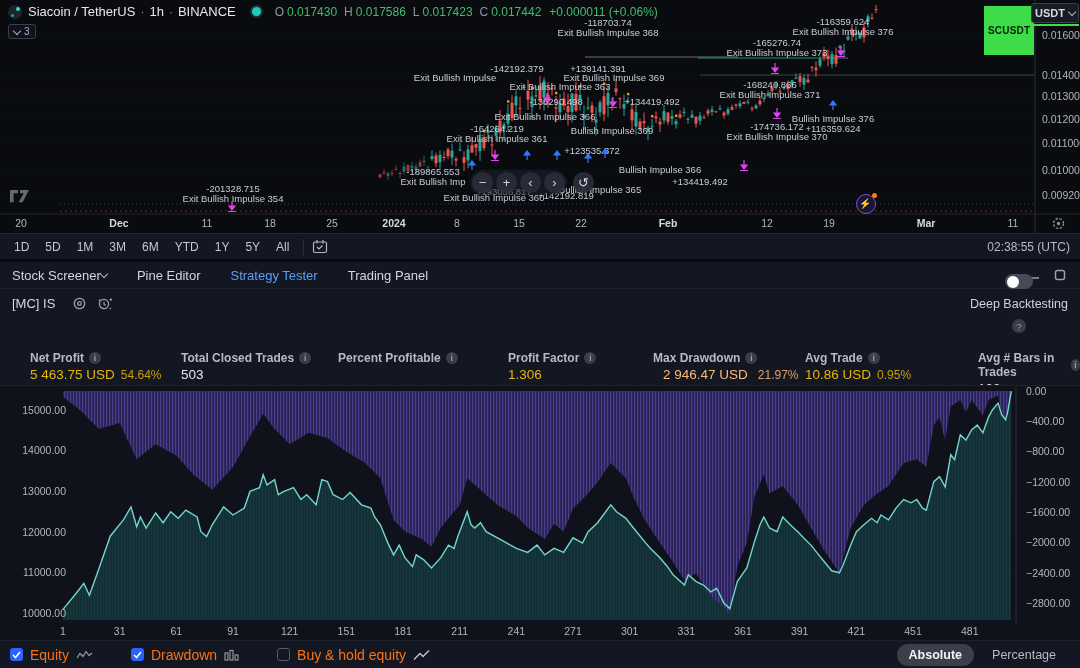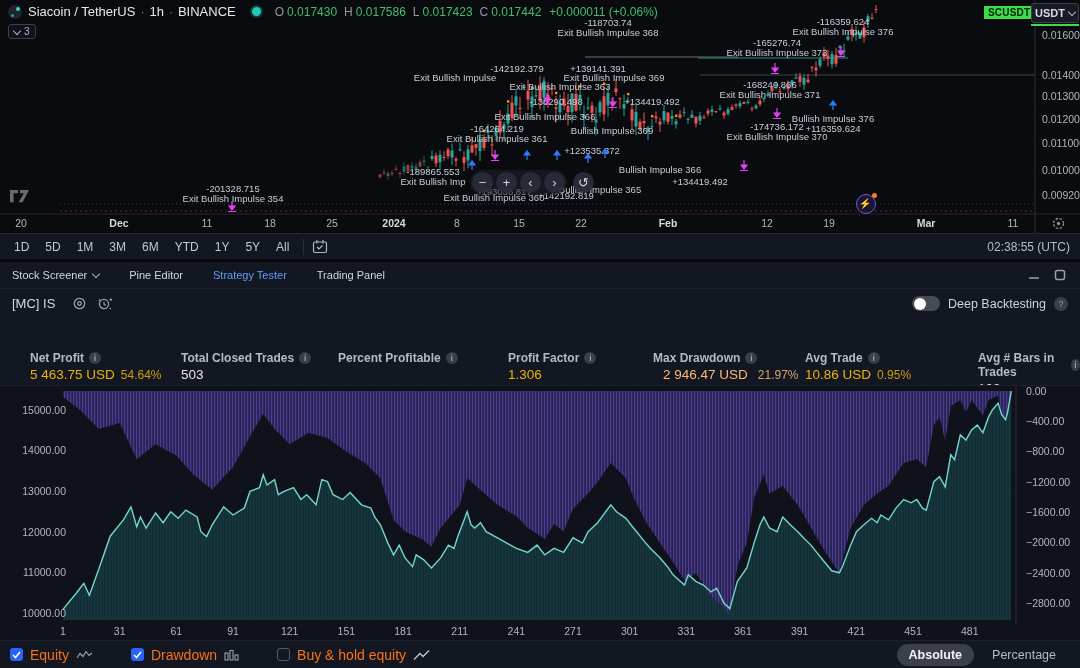--- a/index.html
+++ b/index.html
@@ -20,49 +20,49 @@
   .chg{color:#3fbf6e;font-size:12px;margin-left:2px;}
   .legend-pill{position:absolute;top:24px;left:8px;z-index:12;height:13px;padding:0 5px;border:1px solid #3a3f4b;
                border-radius:3px;display:flex;align-items:center;gap:4px;color:#aeb2bb;font-size:10px;background:rgba(19,23,34,.6);}
   .chev{width:5px;height:5px;border-right:1.4px solid #aeb2bb;border-bottom:1.4px solid #aeb2bb;
         transform:rotate(45deg);display:inline-block;margin-top:-2px;}
   .nav-pill{position:absolute;left:470px;top:170px;z-index:12;display:flex;align-items:center;gap:6px;}
   .nav-grp{display:flex;gap:3px;background:rgba(30,34,45,.55);border-radius:14px;padding:2px;}
   .nav-btn{width:21px;height:21px;border-radius:50%;background:rgba(42,46,57,.92);color:#d3d6dd;display:flex;
            align-items:center;justify-content:center;font-size:13px;line-height:1;cursor:default;}
   .sc-badge{position:absolute;top:6px;left:984px;z-index:13;background:#3ddc48;color:#06220a;font-weight:bold;
-            font-size:10px;padding:1px 4px;border-radius:0;letter-spacing:.2px;}
+            font-size:10px;padding:19px 4px;border-radius:0;letter-spacing:.2px;}
   .usdt-dd{position:absolute;top:3px;left:1031px;z-index:13;width:46px;height:18px;background:#171b26;
            border:1px solid #3a3f4b;border-radius:3px;display:flex;align-items:center;justify-content:center;gap:4px;
            color:#d6d9df;font-size:11px;font-weight:bold;}
   .usdt-underline{position:absolute;top:24px;left:1031px;width:48px;height:2px;background:#3ddc48;z-index:13;}
   .tv-logo{position:absolute;left:8px;top:186px;z-index:11;opacity:.85;}
   .event-icon{position:absolute;left:856px;top:194px;z-index:11;width:18px;height:18px;border-radius:50%;
               border:1.5px solid #6f58d8;background:rgba(30,22,58,.85);display:flex;align-items:center;justify-content:center;}
   .event-icon .bolt{color:#b9a7ff;font-size:10px;line-height:1;}
   .event-icon .odot{position:absolute;top:-2px;right:-2px;width:5px;height:5px;border-radius:50%;background:#ff7a1a;}
   .axis-gear{position:absolute;left:1051px;top:216px;z-index:12;}
   
   .toolbar-row{position:absolute;top:233px;left:0;width:1080px;height:26px;background:#131722;
                border-top:1px solid #232733;display:flex;align-items:center;padding-left:6px;box-sizing:border-box;}
   .range-btn{color:#c4c8d0;font-size:12px;padding:3px 8px;border-radius:4px;cursor:default;text-align:right;}
   .tb-sep{width:1px;height:16px;background:#2a2e39;margin:0 6px;}
   .clock{margin-left:auto;margin-right:10px;color:#b8bcc4;font-size:12px;}
   .dark-gap{position:absolute;top:259px;left:0;width:1080px;height:3px;background:#07080c;}
   
   .panel-tabs{position:absolute;top:262px;left:0;width:1080px;height:27px;background:#131722;display:flex;
               align-items:center;gap:30px;padding-left:12px;box-sizing:border-box;border-bottom:1px solid #1c202a;}
-  .ptab{color:#d2d5dc;font-size:11px;display:flex;align-items:center;gap:6px;cursor:default;}
+  .ptab{color:#d2d5dc;font-size:13px;display:flex;align-items:center;cursor:default;}
   .ptab.active{color:#5f9df8;}
   .win-ctl{margin-left:auto;display:flex;gap:14px;padding-right:14px;align-items:center;}
   .strategy-row{position:absolute;top:289px;left:0;width:1080px;height:29px;display:flex;align-items:center;
                 padding:0 12px;box-sizing:border-box;background:#131722;}
   .strategy-title{color:#d6d9df;font-size:13px;margin-right:14px;}
   .icon-btn{display:flex;align-items:center;justify-content:center;width:20px;height:20px;margin-right:6px;}
-  .deep-wrap{margin-left:auto;display:flex;align-items:center;gap:8px;}
+  .deep-wrap{margin-left:auto;display:flex;align-items:center;gap:8px;flex-direction:column;}
   .toggle{width:28px;height:15px;border-radius:8px;background:#474b57;position:relative;}
   .toggle .knob{position:absolute;left:1.5px;top:1.5px;width:12px;height:12px;border-radius:50%;background:#fff;}
   .deep-label{color:#cfd3da;font-size:12.5px;}
   .q-icon{width:14px;height:14px;border-radius:50%;background:#3a3e47;color:#9aa0a6;font-size:9.5px;display:flex;
           align-items:center;justify-content:center;}
   .subtabs-row{position:absolute;top:318px;left:0;width:1080px;height:27px;background:#131722;display:flex;
                gap:28px;padding-left:12px;box-sizing:border-box;align-items:center;border-bottom:1px solid #1a1e28;}
   .stab{color:#b0b4bd;font-size:12.5px;position:relative;height:100%;display:flex;align-items:center;cursor:default;}
   .stab.active{color:#f0f1f3;}
   .stab.active:after{content:"";position:absolute;left:0;right:-4px;bottom:0;height:3px;border-radius:3px;background:#e8eaed;}

